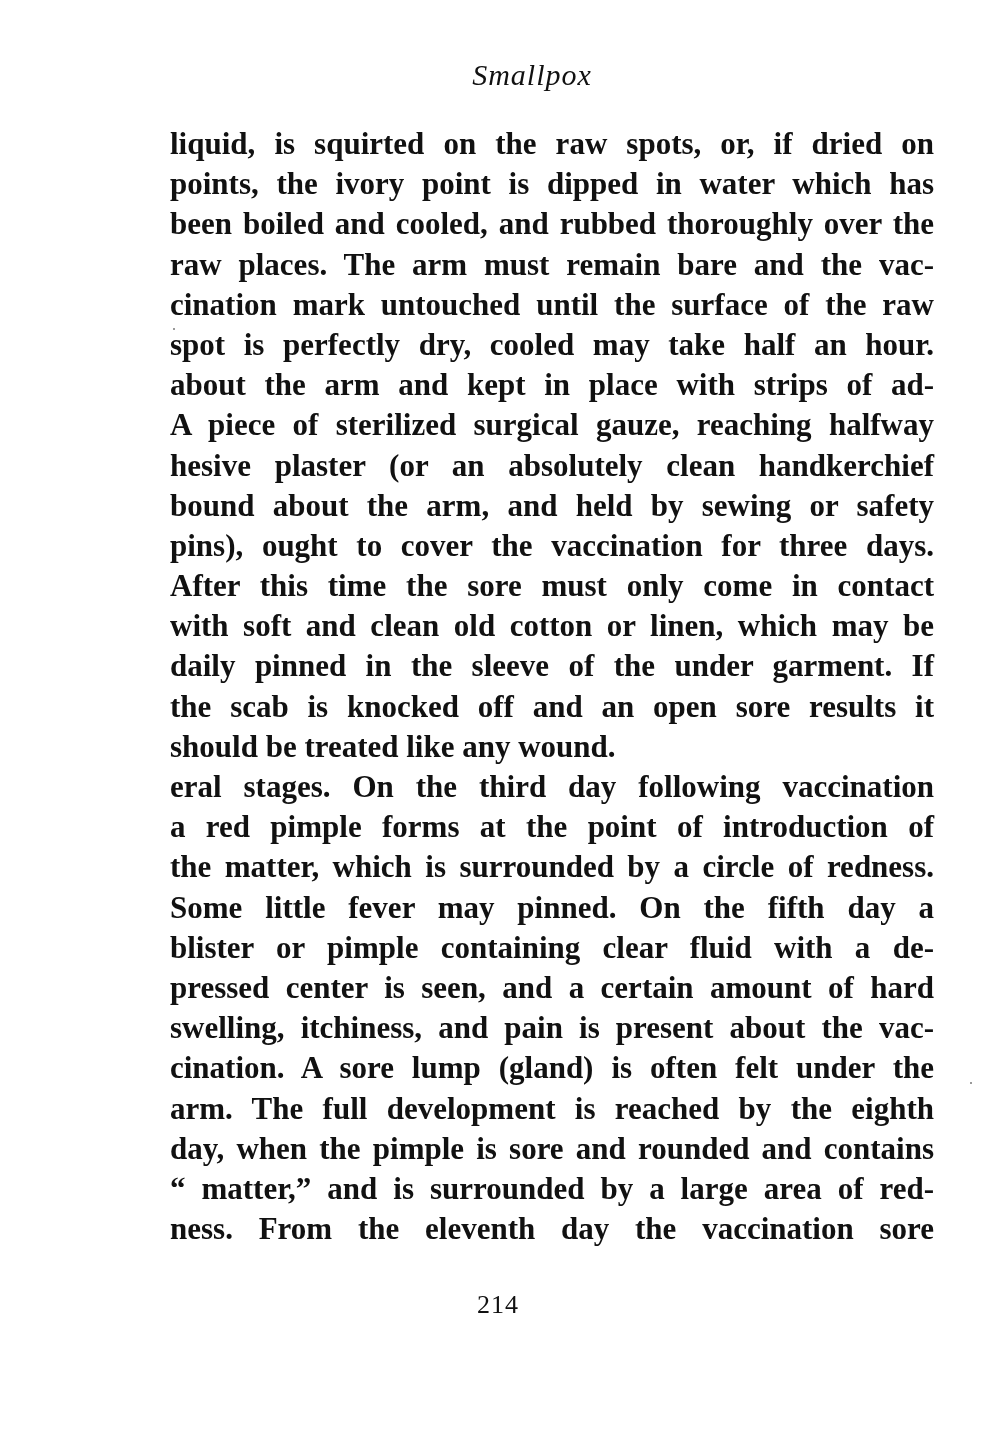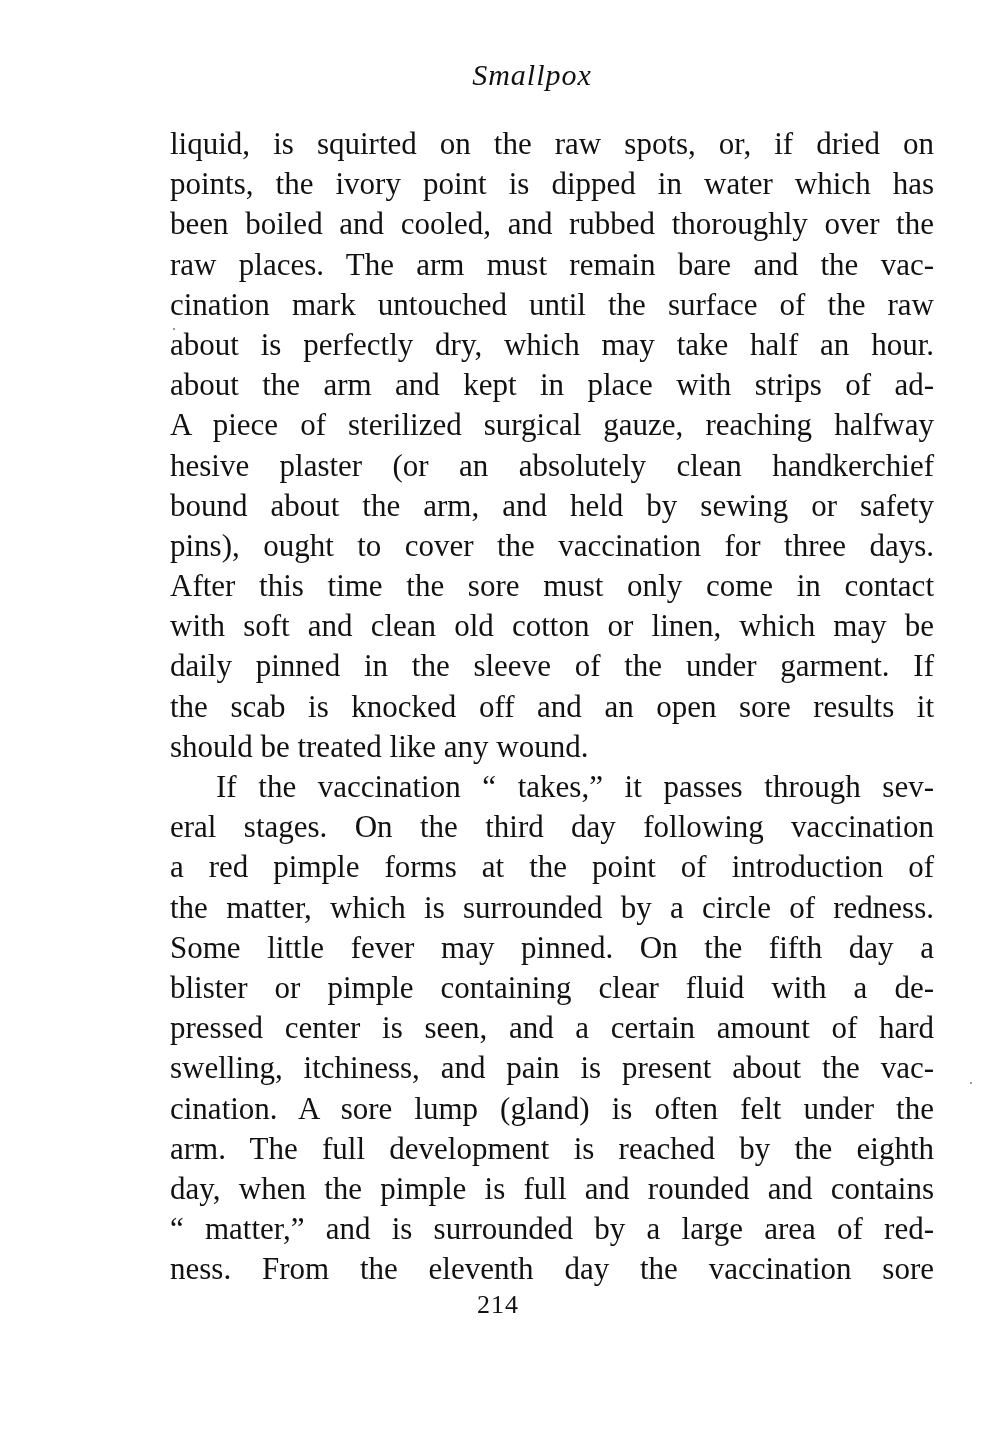--- a/index.html
+++ b/index.html
@@ -24,20 +24,21 @@
       font-style: italic;
       font-size: 30px;
       letter-spacing: 1px;
       padding-left: 32px;
     }
     .body-text {
       position: absolute;
       top: 124px;
       left: 170px;
       width: 764px;
+      font-weight: bold;
     }
     .line {
       display: block;
       height: 40.2px;
       line-height: 40.2px;
       font-size: 31px;
       text-align: justify;
       text-align-last: justify;
       white-space: nowrap;
       overflow: visible;
@@ -71,44 +72,43 @@
 <div>
   <div class="running-head">Smallpox</div>
 
   <div class="body-text">
     <div>
       <span class="line">liquid, is squirted on the raw spots, or, if dried on</span>
       <span class="line">points, the ivory point is dipped in water which has</span>
       <span class="line">been boiled and cooled, and rubbed thoroughly over the</span>
       <span class="line">raw places.  The arm must remain bare and the vac-</span>
       <span class="line">cination mark untouched until the surface of the raw</span>
-      <span class="line">about is perfectly dry, which may take half an hour.</span>
+      <span class="line">spot is perfectly dry, cooled may take half an hour.</span>
       <span class="line">about the arm and kept in place with strips of ad-</span>
       <span class="line">A piece of sterilized surgical gauze, reaching halfway</span>
       <span class="line">hesive plaster (or an absolutely clean handkerchief</span>
       <span class="line">bound about the arm, and held by sewing or safety</span>
       <span class="line">pins), ought to cover the vaccination for three days.</span>
       <span class="line">After this time the sore must only come in contact</span>
       <span class="line">with soft and clean old cotton or linen, which may be</span>
       <span class="line">daily pinned in the sleeve of the under garment.  If</span>
       <span class="line">the scab is knocked off and an open sore results it</span>
       <span class="line last">should be treated like any wound.</span>
     </div>
     <div>
-      <span class="line indent">If the vaccination “ takes,” it passes through sev-</span>
       <span class="line">eral stages.  On the third day following vaccination</span>
       <span class="line">a red pimple forms at the point of introduction of</span>
       <span class="line">the matter, which is surrounded by a circle of redness.</span>
       <span class="line">Some little fever may pinned.  On the fifth day a</span>
       <span class="line">blister or pimple containing clear fluid with a de-</span>
       <span class="line">pressed center is seen, and a certain amount of hard</span>
       <span class="line">swelling, itchiness, and pain is present about the vac-</span>
       <span class="line">cination.  A sore lump (gland) is often felt under the</span>
       <span class="line">arm.  The full development is reached by the eighth</span>
-      <span class="line">day, when the pimple is full and rounded and contains</span>
+      <span class="line">day, when the pimple is sore and rounded and contains</span>
       <span class="line">“ matter,” and is surrounded by a large area of red-</span>
       <span class="line">ness.  From the eleventh day the vaccination sore</span>
     </div>
   </div>
 
   <div class="folio">214</div>
 
   <span class="speck" style="left:173px; top:328px;"></span>
   <span class="speck" style="left:970px; top:1082px;"></span>
 </div>

